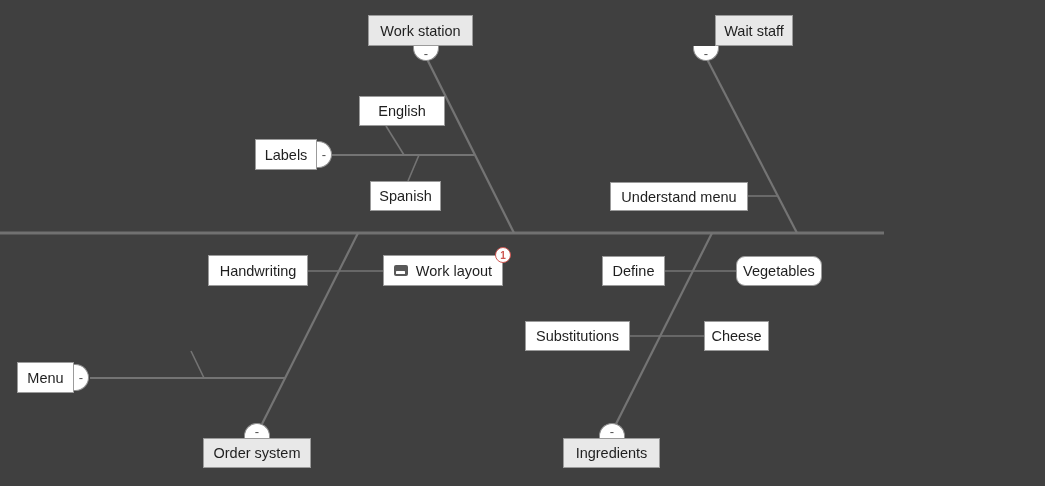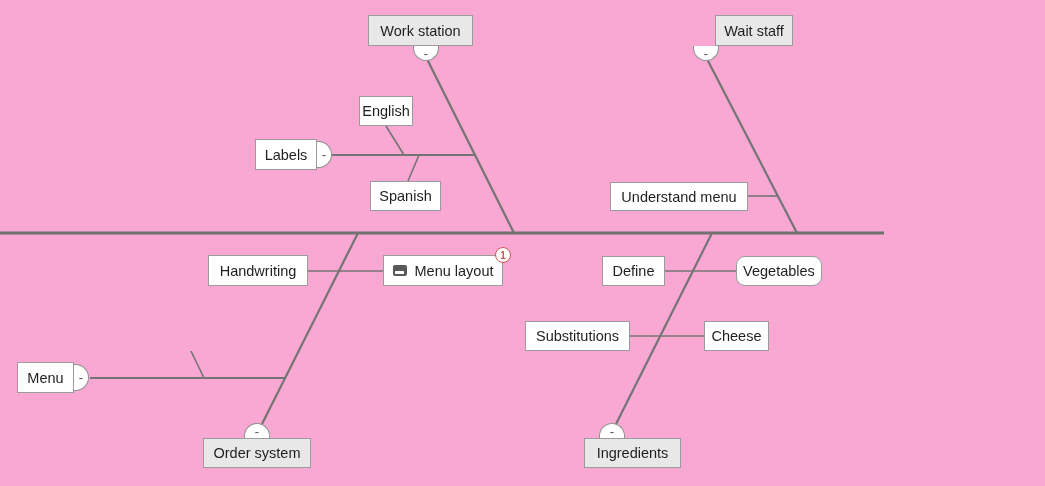--- a/index.html
+++ b/index.html
@@ -1,19 +1,19 @@
 <!DOCTYPE html>
 <html><head>
 <meta charset="utf-8">
 <style>
   html,body{margin:0;padding:0;background:#ffffff;}
   #canvas{
     position:relative;
     width:1045px;height:486px;
-    background:#f9a8d4;
+    background:#404040;
     font-family:"Liberation Sans", sans-serif;
     overflow:hidden;
   }
   #wires{position:absolute;left:0;top:0;z-index:0;}
   .node{
     position:absolute;box-sizing:border-box;
     display:flex;align-items:center;justify-content:center;
     border:1px solid #9b9b9b;background:#ffffff;
     font-size:14.5px;color:#1f1f1f;white-space:nowrap;
     z-index:2;
@@ -81,54 +81,54 @@
     <span>-</span>
   </div>
 
   <div class="node category" style="left:203px;top:438px;width:108px;height:30px;">
     <span>Order system</span>
   </div>
   <div class="collapse collapse-up" style="left:244px;top:423px;">
     <span>-</span>
   </div>
 
-  <div class="node category" style="left:584px;top:438px;width:97px;height:30px;">
+  <div class="node category" style="left:563px;top:438px;width:97px;height:30px;">
     <span>Ingredients</span>
   </div>
   <div class="collapse collapse-up" style="left:599px;top:423px;">
     <span>-</span>
   </div>
 
 
   <div class="node" style="left:255px;top:139px;width:62px;height:31px;">
     <span>Labels</span>
   </div>
   <div class="collapse collapse-right" style="left:317px;top:141px;">
     <span>-</span>
   </div>
 
-  <div class="node" style="left:359px;top:96px;width:54px;height:30px;">
+  <div class="node" style="left:359px;top:96px;width:86px;height:30px;">
     <span>English</span>
   </div>
 
   <div class="node" style="left:370px;top:181px;width:71px;height:30px;">
     <span>Spanish</span>
   </div>
 
   <div class="node" style="left:610px;top:182px;width:138px;height:29px;">
     <span>Understand menu</span>
   </div>
 
   <div class="node" style="left:208px;top:255px;width:100px;height:31px;">
     <span>Handwriting</span>
   </div>
 
   <div class="node" style="left:383px;top:255px;width:120px;height:31px;">
     <span class="node-icon"></span>
-    <span>Menu layout</span>
+    <span>Work layout</span>
     <span class="badge">1</span>
   </div>
 
 
   <div class="node" style="left:17px;top:362px;width:57px;height:31px;">
     <span>Menu</span>
   </div>
   <div class="collapse collapse-right" style="left:74px;top:364px;">
     <span>-</span>
   </div>

